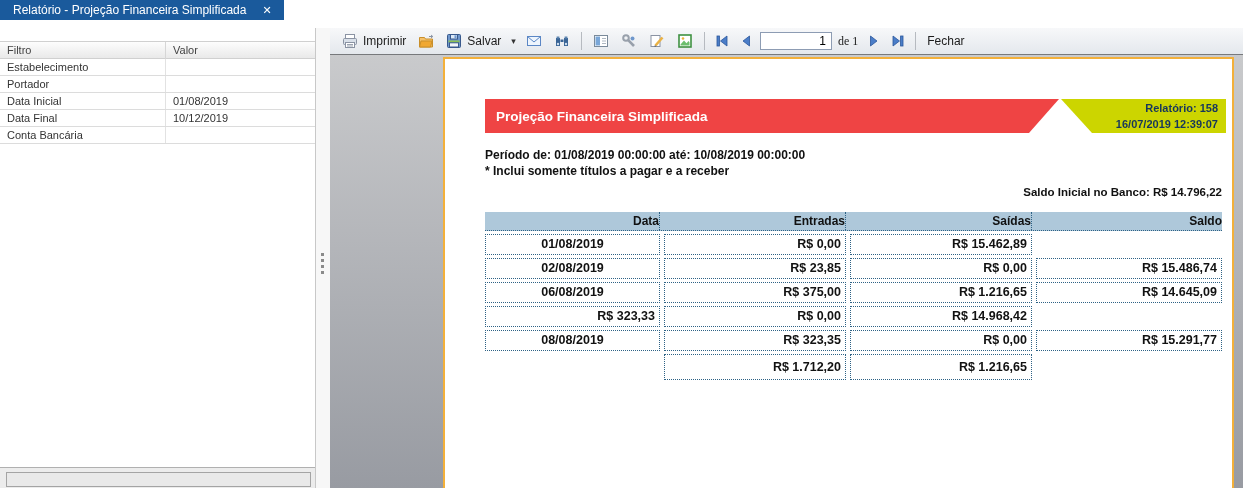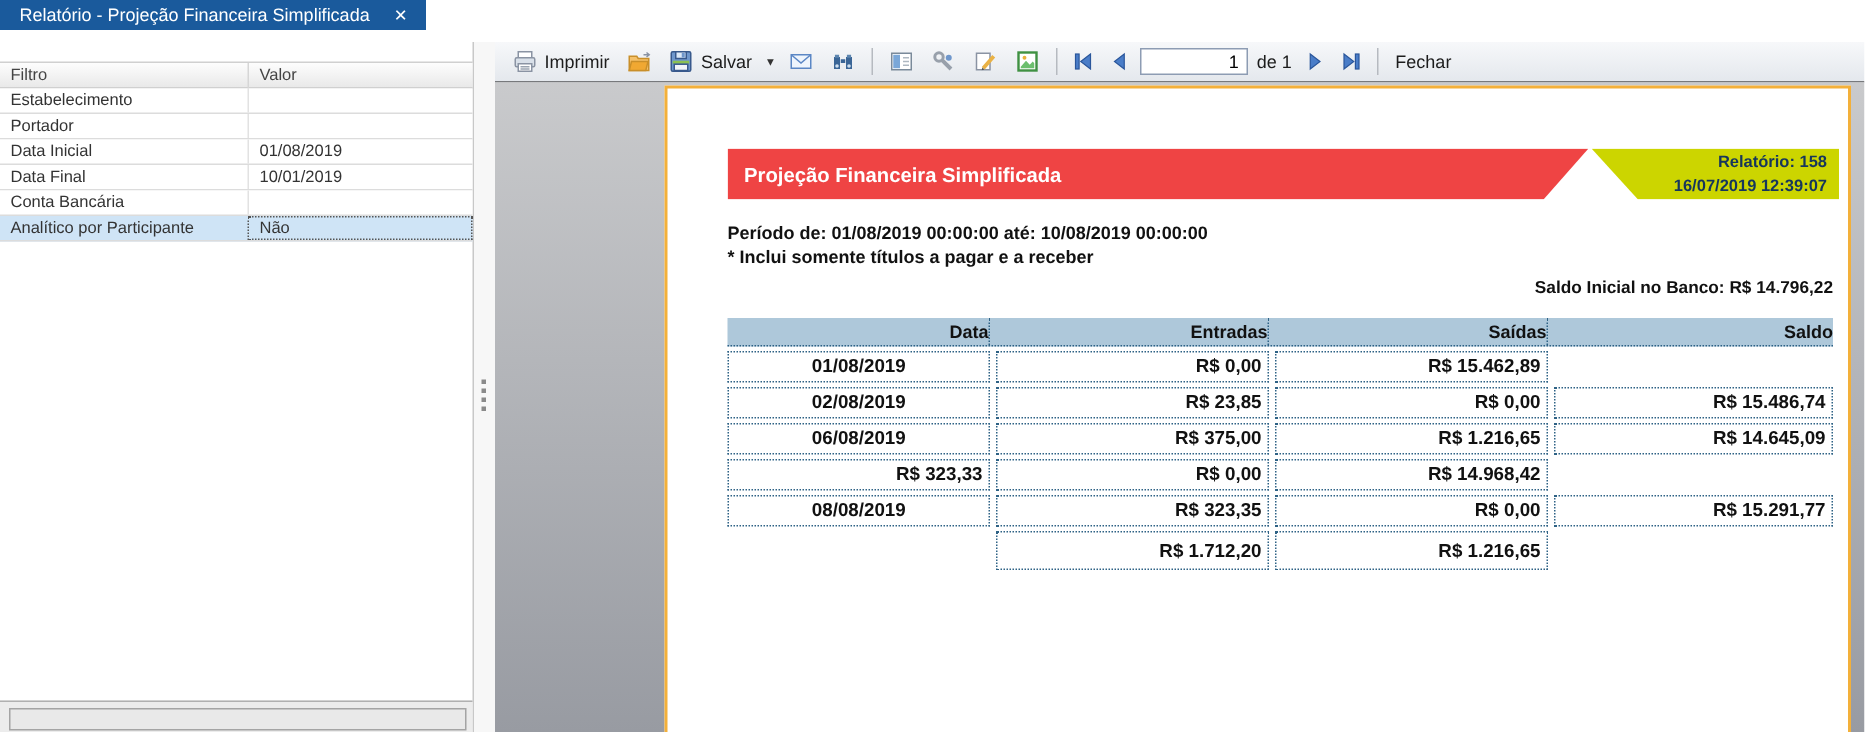--- a/index.html
+++ b/index.html
@@ -47,21 +47,21 @@
   
   .toolbar { height:27px; background:linear-gradient(#f7f8fa,#e4e8ed); border-bottom:1px solid #77797c;
              display:flex; align-items:center; padding:0 4px 0 8px; gap:4px; white-space:nowrap; }
   .tbtn { display:flex; align-items:center; gap:5px; padding:2px 4px; border-radius:2px; cursor:pointer;
           color:#1c1c1c; font-size:12px; }
   .tico { width:16px; height:16px; display:inline-flex; }
   .caret { font-size:9px; color:#333; padding:2px 2px; cursor:pointer; }
   .tsep { width:1px; height:18px; background:#b6bac0; margin:0 3px; }
   .page-input { width:72px; height:18px; border:1px solid #8d9cb3; font-size:12px; text-align:right;
                 padding-right:5px; background:#fff; }
-  .oflabel { font-size:12px; color:#1c1c1c; padding:0 2px; }
+  .oflabel { font-size:12px; color:#1c1c1c; padding:0 2px;font-family:Liberation Serif, serif; }
   .navbtn { width:20px; height:20px; display:flex; align-items:center; justify-content:center; cursor:pointer; }
 
   
   .viewport { flex:1; background:linear-gradient(#c9cacc,#989ba2); position:relative; overflow:hidden; }
   .page { position:absolute; left:113px; top:2px; width:791px; height:900px; background:#fff;
           border:2px solid #f3b03a; padding:40px 10px 0 40px; }
 
   
   .band-row { display:flex; height:34px; width:741px; }
   .band-blue { flex:1; background:#ef4444; color:#fff; display:flex; align-items:center;
@@ -115,29 +115,25 @@
       <div class="frow">
         <span class="flabel">Portador</span>
         <span class="fvalue"></span>
       </div>
       <div class="frow">
         <span class="flabel">Data Inicial</span>
         <span class="fvalue">01/08/2019</span>
       </div>
       <div class="frow">
         <span class="flabel">Data Final</span>
-        <span class="fvalue">10/01/2019</span>
+        <span class="fvalue">10/12/2019</span>
       </div>
       <div class="frow">
         <span class="flabel">Conta Bancária</span>
         <span class="fvalue"></span>
-      </div>
-      <div class="frow selected">
-        <span class="flabel">Analítico por Participante</span>
-        <span class="fvalue">Não</span>
       </div>
 
       <div class="dock">
         <div class="dock-inner"></div>
       </div>
     </div>
 
     <div class="splitter">
       <div class="grip">
           <i></i>

